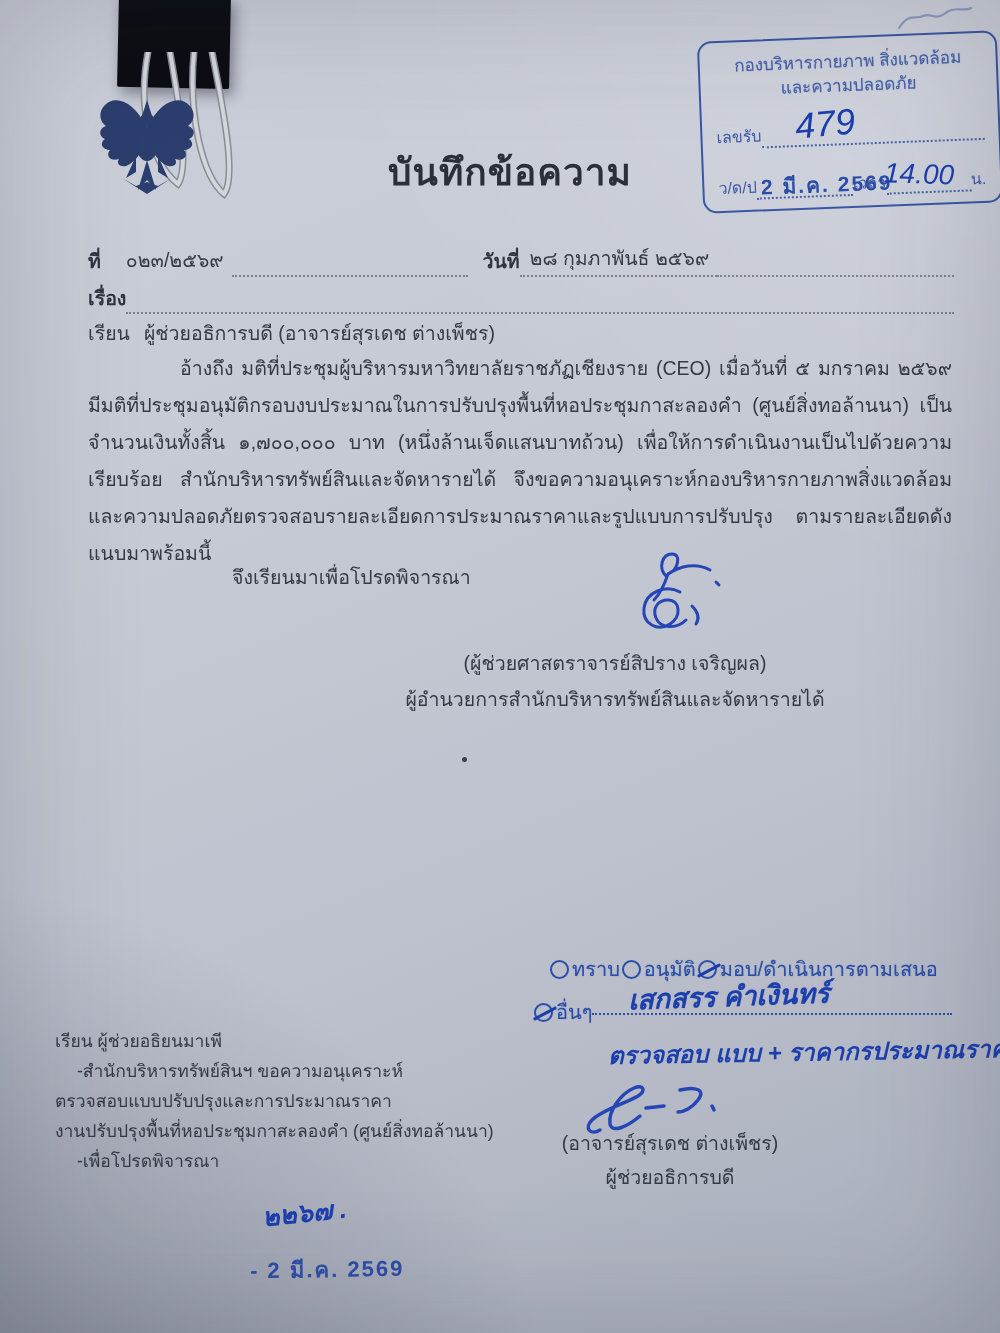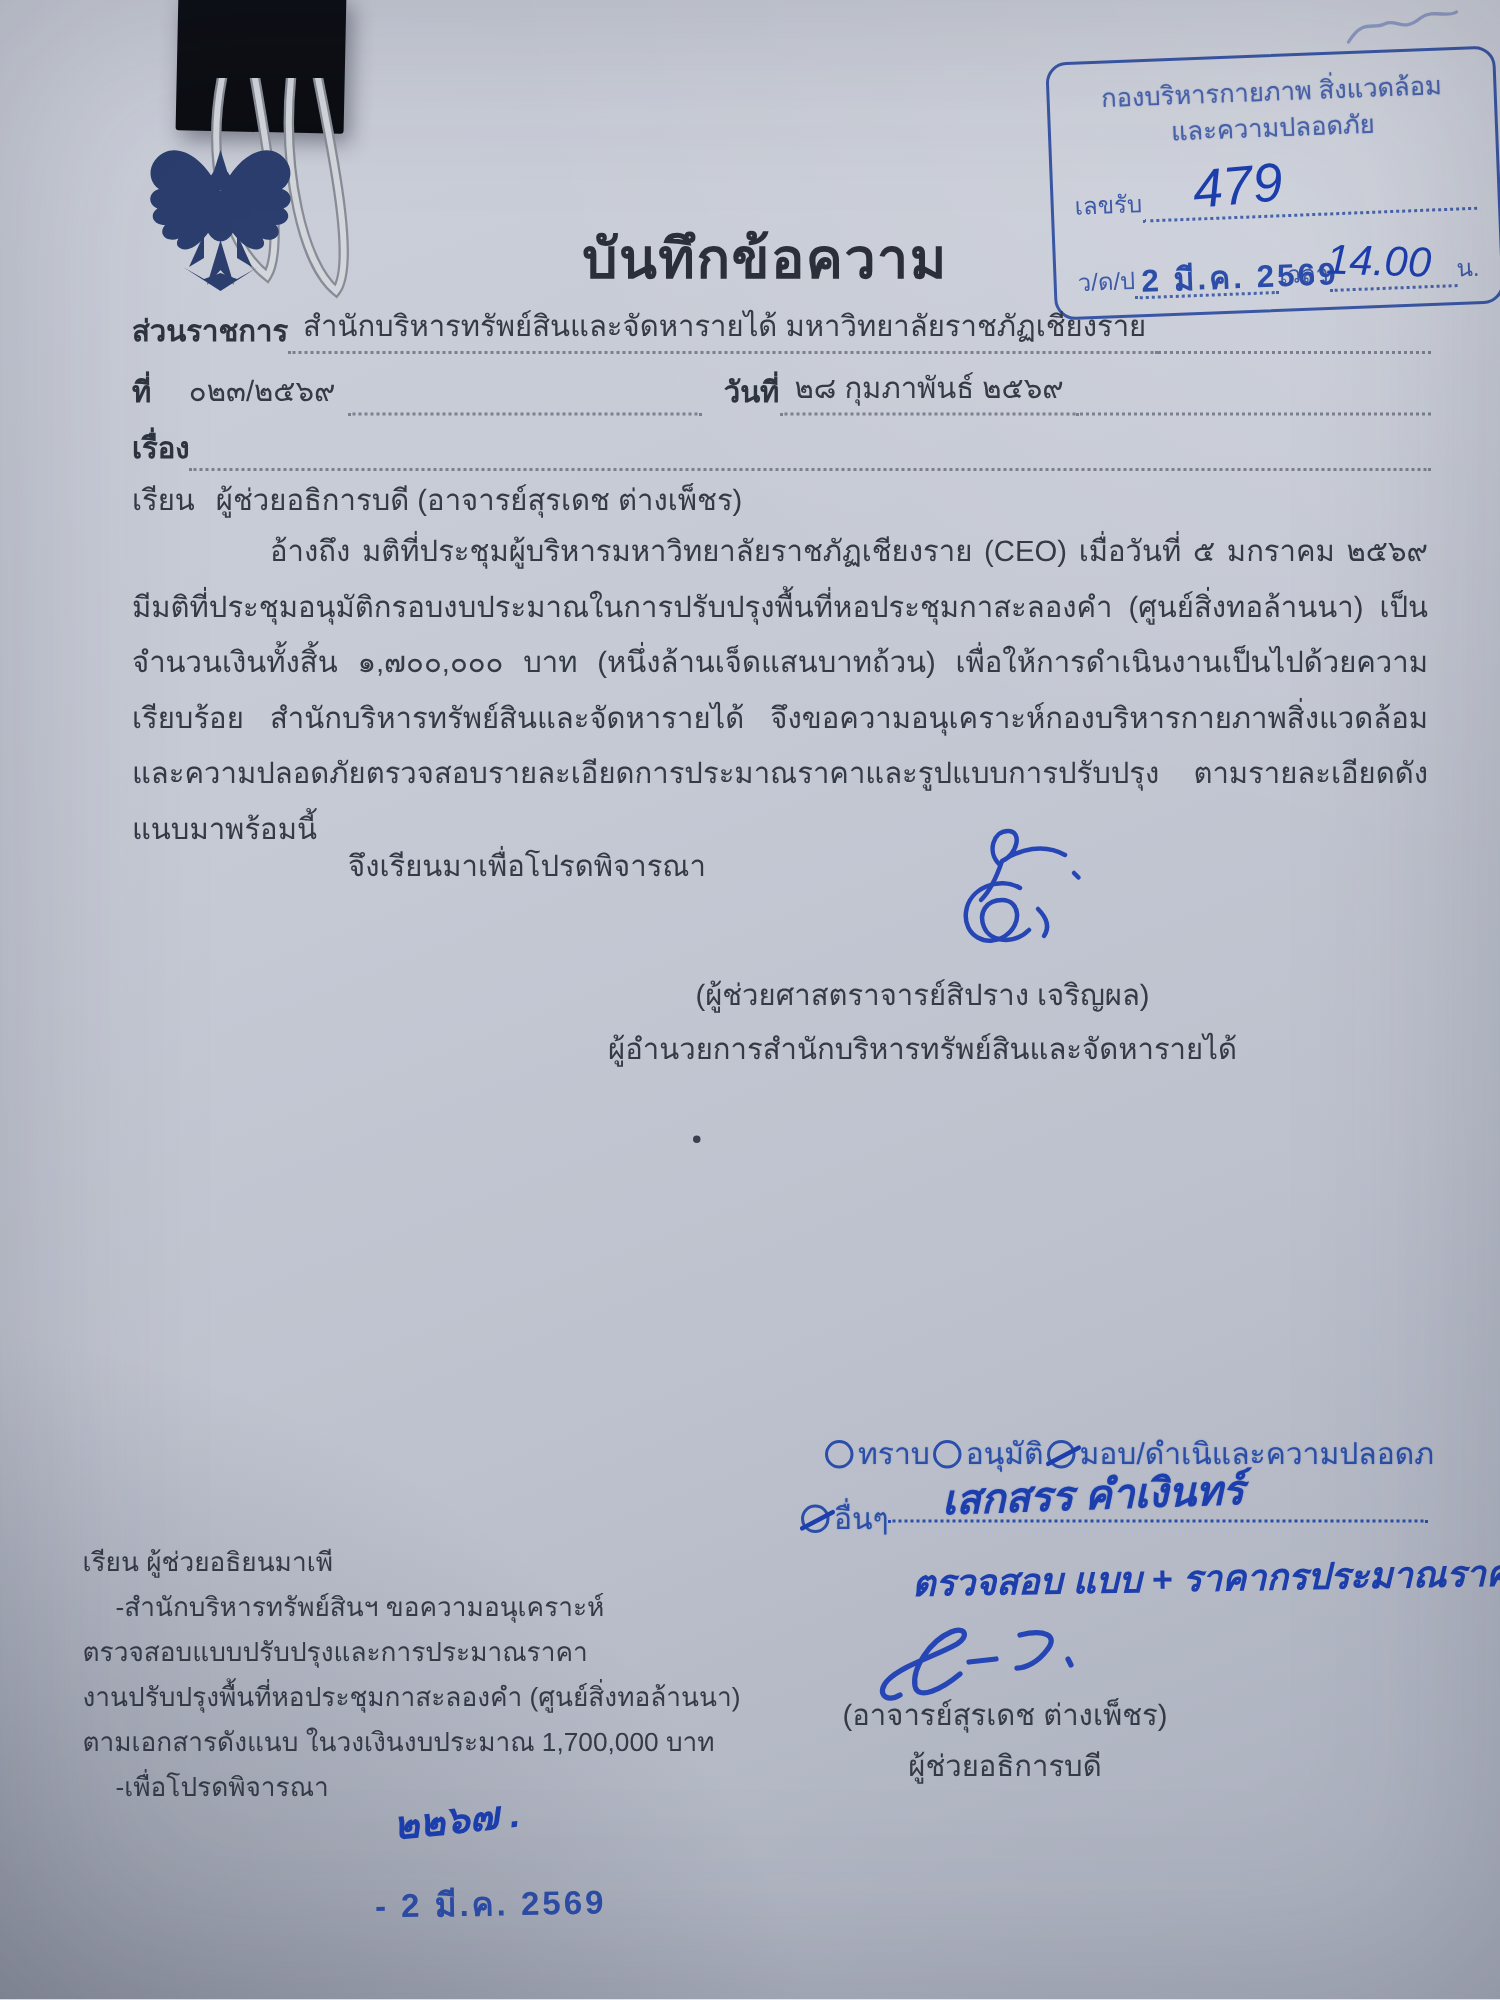--- a/index.html
+++ b/index.html
@@ -96,25 +96,20 @@
       <span>เวลา</span>
       <span class="s-dots" style="min-width:52px;">
         <span class="hand abs" style="left:-2px;top:-30px;font-size:28px;transform:rotate(4deg);white-space:nowrap;">14.00</span>
       </span>
       <span>น.</span>
     </div>
   </div>
 
   <div class="abs doc-title center" style="left:320px;top:142px;width:380px;">บันทึกข้อความ</div>
 
-  <div class="abs row" style="left:88px;top:202px;width:866px;">
-    <span class="lbl">ส่วนราชการ</span>
-    <span class="val">สำนักบริหารทรัพย์สินและจัดหารายได้ มหาวิทยาลัยราชภัฏเชียงราย</span>
-    <span class="fill"></span>
-  </div>
 
   <div class="abs row" style="left:88px;top:243px;width:866px;">
     <span class="lbl">ที่</span>
     <span class="val" style="border-bottom:none;margin-left:15px;">๐๒๓/๒๕๖๙</span>
     <span class="fill" style="max-width:240px;"></span>
     <span class="lbl" style="margin-left:14px;">วันที่</span>
     <span class="val">๒๘ กุมภาพันธ์ ๒๕๖๙</span>
     <span class="fill"></span>
   </div>
 
@@ -146,39 +141,38 @@
   <div class="abs sig-name center" style="left:380px;top:684px;width:470px;">ผู้อำนวยการสำนักบริหารทรัพย์สินและจัดหารายได้</div>
 
   <div class="abs" style="left:462px;top:757px;width:5px;height:5px;background:#3a4050;border-radius:50%;"></div>
 
   <div class="abs opt-line" style="left:548px;top:953px;">
     <span class="circ"></span>
     <span>ทราบ</span>
     <span class="circ"></span>
     <span>อนุมัติ</span>
     <span class="circ marked"></span>
-    <span>มอบ/ดำเนิและความปลอดภ</span>
+    <span>มอบ/ดำเนินการตามเสนอ</span>
   </div>
 
   <div class="abs opt-line" style="left:532px;top:996px;width:420px;justify-content:flex-end;">
     <span class="circ marked"></span>
     <span>อื่นๆ</span>
     <span class="s-dots" style="border-bottom:2.5px dotted #2b4fa8;height:4px;">
       <span class="hand-big abs" style="left:36px;top:-34px;font-size:27px;transform:rotate(-2deg);white-space:nowrap;">เสกสรร คำเงินทร์</span>
     </span>
   </div>
 
   <div class="abs hand-big" style="left:608px;top:1032px;width:460px;font-size:24px;transform:rotate(-1deg);white-space:nowrap;">ตรวจสอบ แบบ + ราคากรประมาณราคา</div>
 
   <div class="abs note-sm" style="left:55px;top:1026px;width:440px;">
     <div>เรียน  ผู้ช่วยอธิยนมาเพี</div>
     <div style="padding-left:22px;">-สำนักบริหารทรัพย์สินฯ ขอความอนุเคราะห์</div>
     <div>ตรวจสอบแบบปรับปรุงและการประมาณราคา</div>
     <div>งานปรับปรุงพื้นที่หอประชุมกาสะลองคำ (ศูนย์สิ่งทอล้านนา)</div>
-    <div>ตามเอกสารดังแนบ ในวงเงินงบประมาณ 1,700,000 บาท</div>
     <div style="padding-left:22px;">-เพื่อโปรดพิจารณา</div>
   </div>
 
   <svg class="abs" style="left:580px;top:1078px;" width="200" height="70" viewBox="0 0 200 70">
     <g fill="none" stroke="#2746b5" stroke-width="3.5" stroke-linecap="round">
       <path d="M20,52 C10,58 4,50 12,42 C22,32 44,26 58,18 C66,13 64,6 54,10 C40,16 28,34 30,46 C32,56 48,48 60,38"></path>
       <path d="M66,30 L84,28"></path>
       <path d="M100,12 C116,8 126,12 118,22 C112,30 104,34 98,34"></path>
       <path d="M132,28 l2,4"></path>
     </g>

